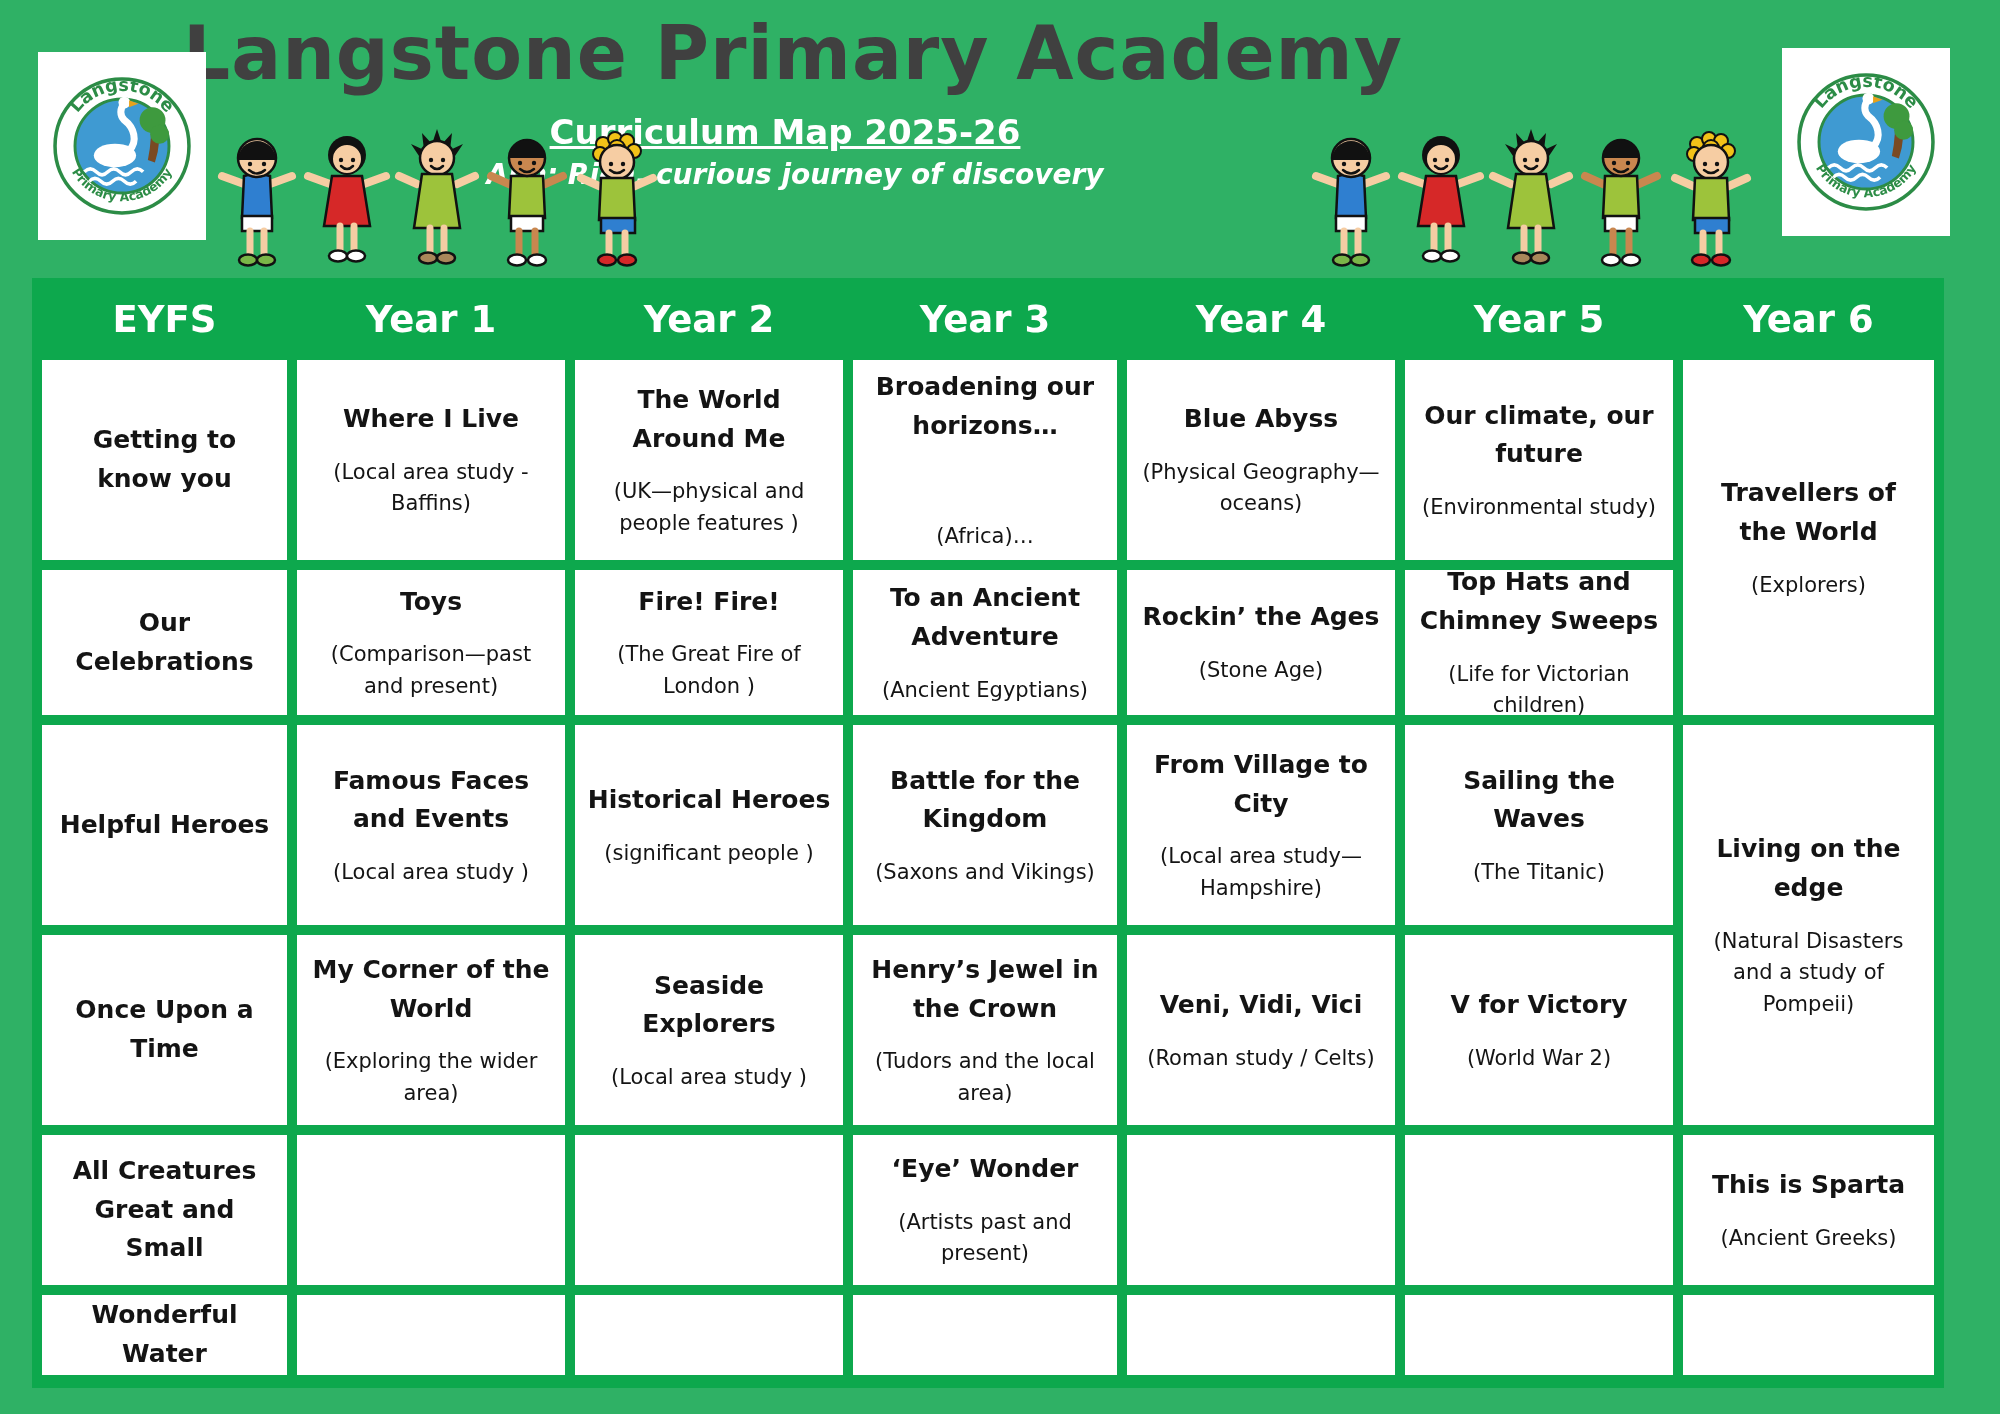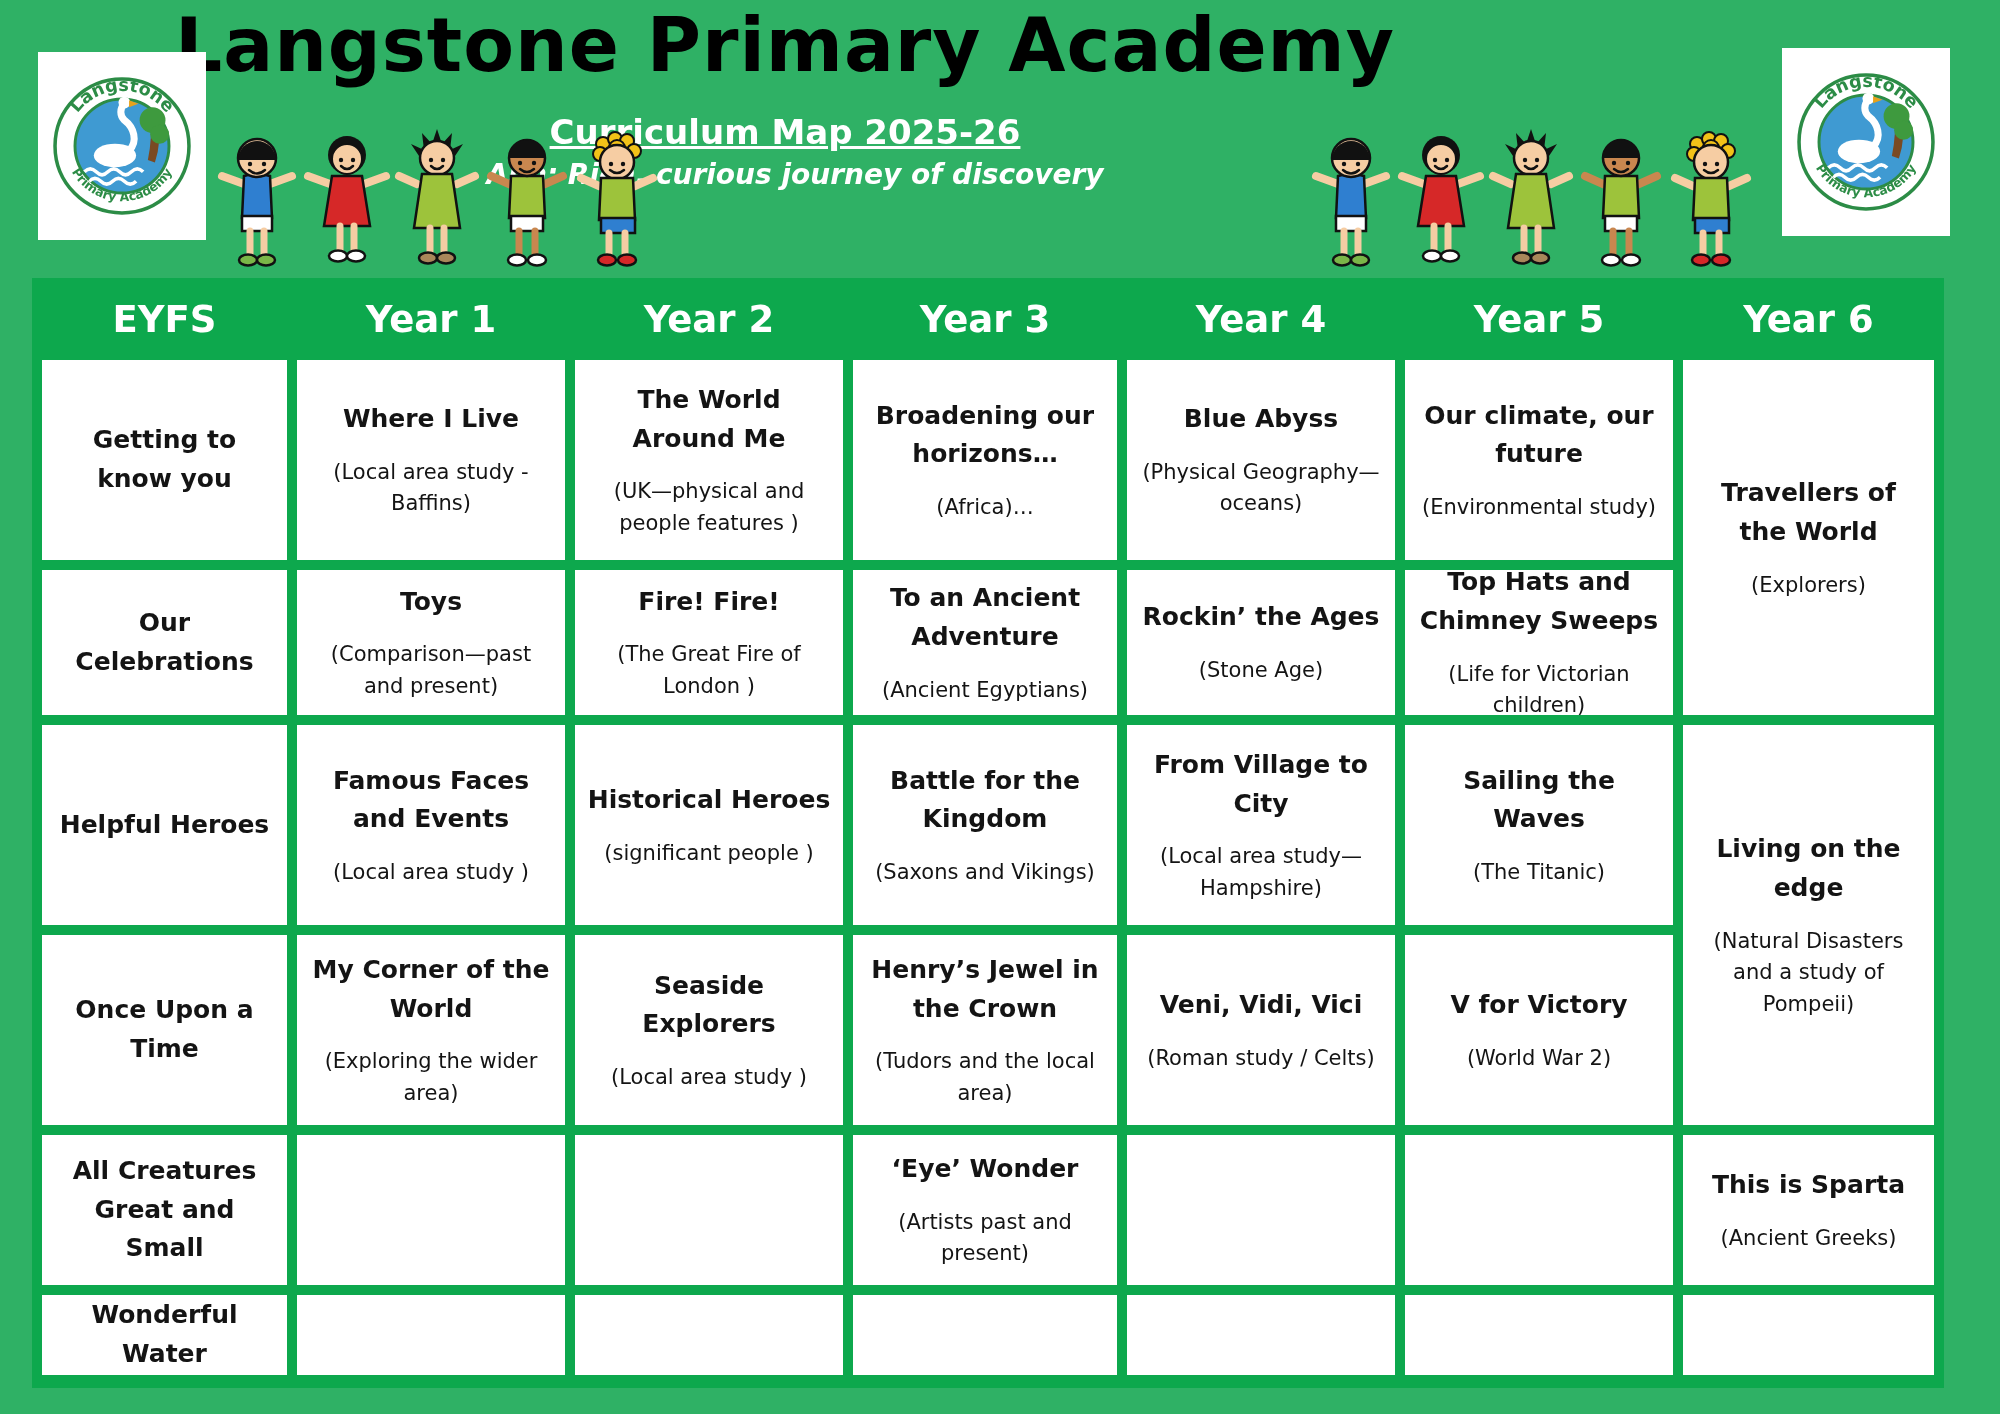--- a/index.html
+++ b/index.html
@@ -6,22 +6,22 @@
   .page{
     position:relative;
     width:2000px;height:1414px;
     background:#2FB165;
     overflow:hidden;
     font-family:"DejaVu Sans","Liberation Sans",sans-serif;
   }
   
   .main-title{
     position:absolute;top:2px;left:0;width:1570px;
-    margin:0;text-align:center;
-    color:#000000;font-size:74px;font-weight:700;letter-spacing:1px;
+    margin:8px;text-align:center;
+    color:#404040;font-size:74px;font-weight:700;letter-spacing:1px;
   }
   .subtitle{
     position:absolute;top:112px;left:0;width:1570px;
     text-align:center;color:#ffffff;font-size:34px;font-weight:700;text-decoration:underline;
   }
   .aim{
     position:absolute;top:158px;left:0;width:1590px;
     text-align:center;color:#ffffff;font-size:28px;font-weight:700;font-style:italic;
   }
   .logo-box{
@@ -223,21 +223,21 @@
         <div class="ct">Getting to know you</div>
       </div>
       <div class="cell" style="grid-area: 2 / 2;">
         <div class="ct">Where I Live</div>
         <div class="cs">(Local area study  - Baffins)</div>
       </div>
       <div class="cell" style="grid-area: 2 / 3;">
         <div class="ct">The World Around Me</div>
         <div class="cs">(UK—physical and people features )</div>
       </div>
-      <div class="cell" style="grid-area: 2 / 4;">
+      <div class="cell" style="grid-area: 2 / 4; justify-content: space-between;">
         <div class="ct">Broadening our horizons…</div>
         <div class="cs">(Africa)…</div>
       </div>
       <div class="cell" style="grid-area: 2 / 5;">
         <div class="ct">Blue Abyss</div>
         <div class="cs">(Physical Geography—oceans)</div>
       </div>
       <div class="cell" style="grid-area: 2 / 6;">
         <div class="ct">Our climate, our future</div>
         <div class="cs">(Environmental study)</div>

